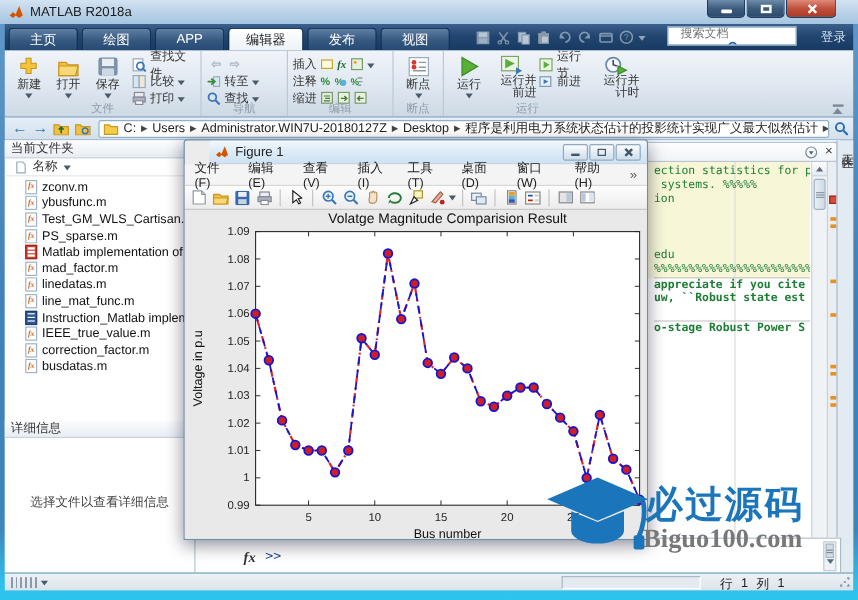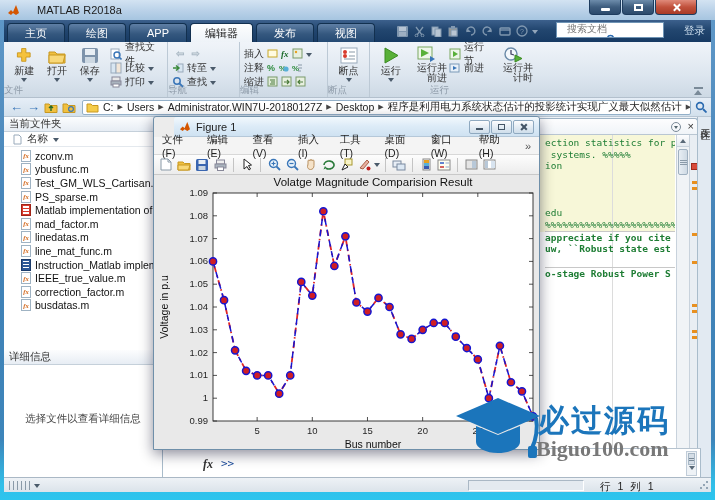--- a/index.html
+++ b/index.html
@@ -6,21 +6,21 @@
   html,body { width:715px; height:500px; overflow:hidden; }
   body {
     position:relative;
     font-family:"Liberation Sans", sans-serif;
     background:linear-gradient(180deg,#8fbadc 0%,#5e97c7 4%,#4181b6 50%,#3d85ba 88%,#31bfe9 97%,#2cc5ee 100%);
     font-size:11px; color:#222;
   }
   .abs{position:absolute;}
   
   .titlebar{left:0;top:0;width:715px;height:20px;background:linear-gradient(180deg,#d3e3f2 0%,#b9d1e8 55%,#a6c5e0 100%);display:flex;align-items:center;padding-left:7px;}
-  .titlebar .ttl{font-size:11px;color:#1c1c1c;margin-left:17px;}
+  .titlebar .ttl{font-size:11px;color:#1c1c1c;margin-left:5px;}
   .winbtns{position:absolute;right:18px;top:0;display:flex;}
   .wbtn{width:32px;height:15px;border:1px solid #1e3c5e;border-top:none;border-radius:0 0 4px 4px;background:linear-gradient(180deg,#6d8cab 0%,#3e5d7e 50%,#2c4a6c 100%);display:flex;align-items:center;justify-content:center;margin-left:1px;}
   .wbtn.close{width:42px;background:linear-gradient(180deg,#e08a7a 0%,#c1513c 50%,#a93a26 100%);}
   .glyph-min{width:9px;height:3px;background:#fff;margin-top:5px;border-radius:1px;}
   .glyph-max{width:9px;height:7px;border:2px solid #fff;}
   .glyph-x{position:relative;width:9px;height:9px;}
   .glyph-x::before,.glyph-x::after{content:"";position:absolute;left:4px;top:0;width:2px;height:9px;background:#fff;}
   .glyph-x::before{transform:rotate(45deg);} .glyph-x::after{transform:rotate(-45deg);}
   
   .tabrow{left:4px;top:20px;width:707px;height:22px;background:linear-gradient(180deg,#3c608c 0%,#22466f 45%,#173a63 100%);display:flex;align-items:flex-end;}
@@ -28,21 +28,21 @@
   .rtab.active{background:linear-gradient(180deg,#fdfefe,#eef3f8);color:#1d1d1d;}
   .quickbar{position:absolute;left:392px;top:3px;height:16px;display:flex;align-items:center;gap:4px;opacity:.75;}
   .qi{width:13px;height:12px;display:flex;align-items:center;justify-content:center;}
   .searchbox{position:absolute;left:552px;top:2px;width:108px;height:16px;background:#fff;border:1px solid #6f94b5;display:flex;align-items:center;padding:0 2px 0 4px;flex-direction:column;}
   .searchbox input{border:none;outline:none;width:88px;font-size:10px;color:#888;font-family:"Liberation Sans",sans-serif;background:transparent;}
   .login{position:absolute;right:6px;top:4px;color:#cfe0ef;font-size:10.5px;}
   
   .ribbon{left:4px;top:42px;width:707px;height:56px;background:linear-gradient(180deg,#f0f4f9 0%,#dde6ef 60%,#cdd9e4 100%);border-bottom:1px solid #b3c0cd;display:flex;}
   .rsec{position:relative;height:100%;padding:2px 4px 12px 4px;display:flex;align-items:flex-start;}
   .rsec + .rsec{border-left:1px solid #bcc9d5;}
-  .rlabel{position:absolute;bottom:0;left:0;width:100%;text-align:left;font-size:9.5px;color:#8d9aa8;}
+  .rlabel{position:absolute;bottom:0;left:0;width:100%;text-align:center;font-size:9.5px;color:#8d9aa8;}
   .bigbtn{display:flex;flex-direction:column;align-items:center;width:34px;padding-top:2px;}
   .bigbtn .cap{font-size:10px;color:#333;line-height:11px;text-align:right;}
   .caret{width:0;height:0;border-left:3px solid transparent;border-right:3px solid transparent;border-top:4px solid #4a5a6a;margin-top:2px;}
   .smallrows{display:flex;flex-direction:column;gap:1px;padding-top:3px;}
   .smallbtn{display:flex;align-items:center;gap:3px;height:13px;font-size:10px;color:#333;}
   .ic{display:inline-flex;align-items:center;justify-content:center;}
   .collapse-arrow{position:absolute;right:8px;bottom:2px;width:9px;height:8px;}
   .collapse-arrow::before{content:"";position:absolute;top:0;left:0;width:9px;height:2px;background:#7a8a98;}
   .collapse-arrow::after{content:"";position:absolute;top:3px;left:0;border-left:4.5px solid transparent;border-right:4.5px solid transparent;border-bottom:5px solid #7a8a98;}
   

